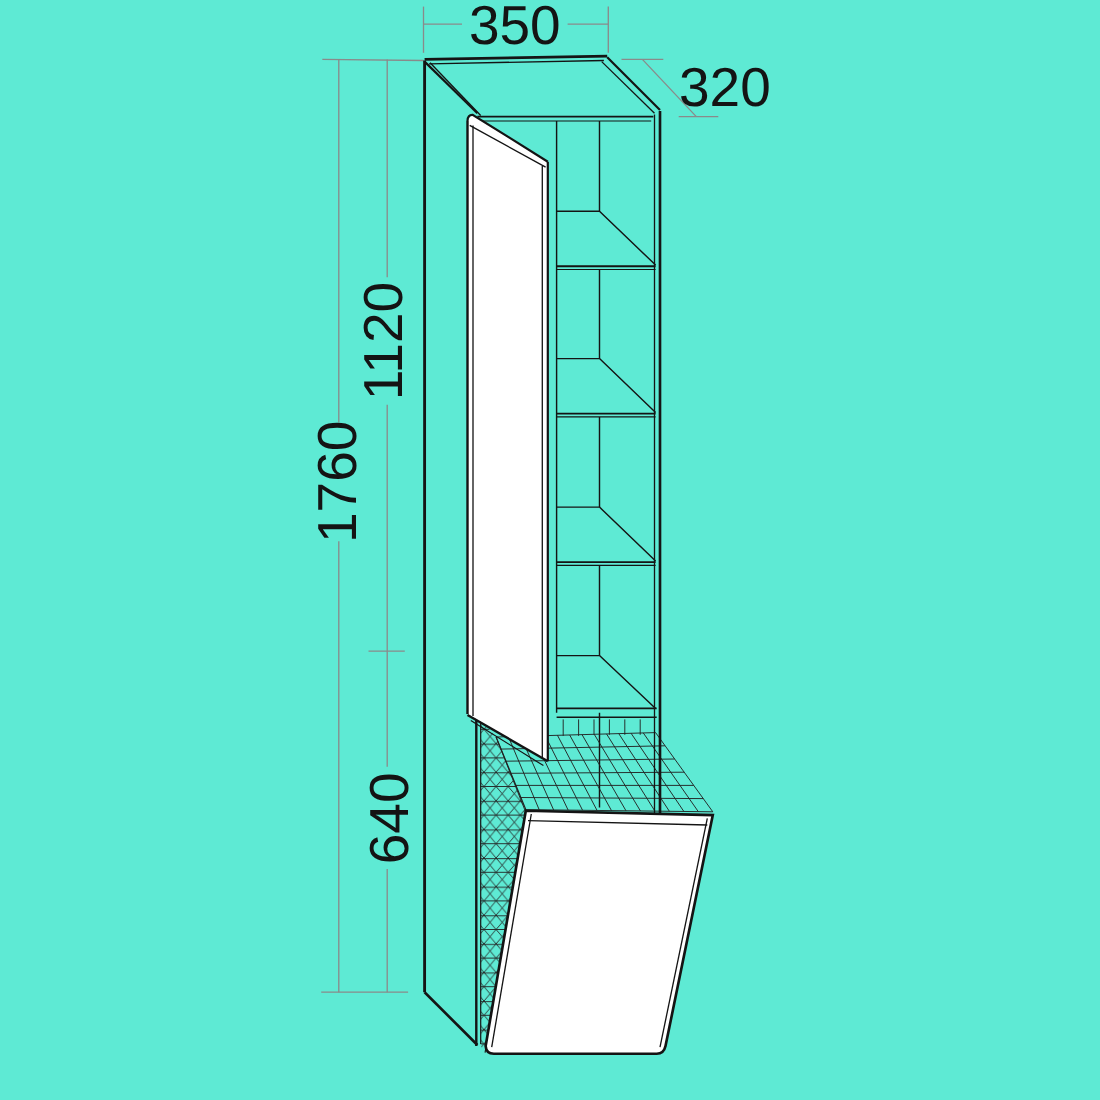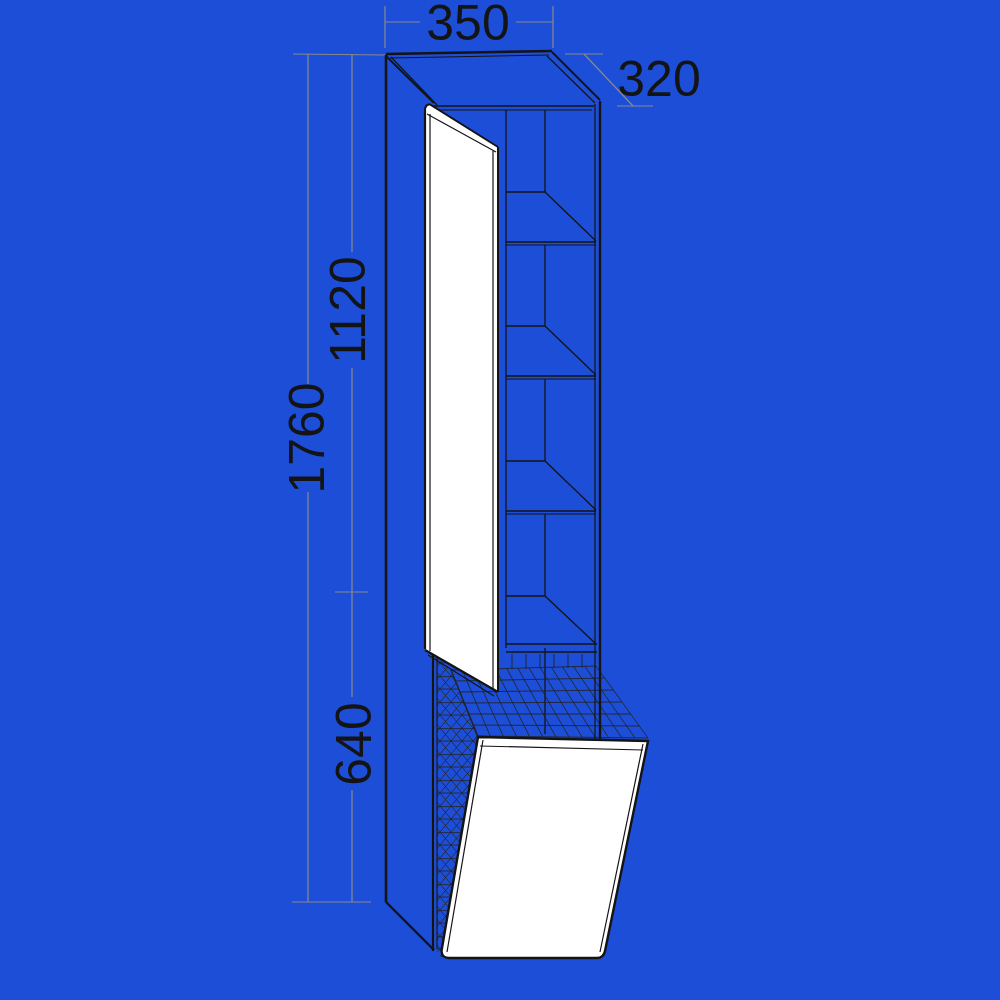--- a/index.html
+++ b/index.html
@@ -1,16 +1,16 @@
 <!DOCTYPE html>
 <html><head>
 <meta charset="utf-8">
 <style>
   html,body{margin:0;padding:0;background:#ffffff;}
-  .stage{position:relative;width:1000px;height:1000px;background:#1d4ed8;overflow:hidden;
+  .stage{position:relative;width:1000px;height:1000px;background:#5eead4;overflow:hidden;
          font-family:"Liberation Sans", sans-serif;}
   svg{position:absolute;left:0;top:0;}
   text.dim{font-family:"Liberation Sans", sans-serif;font-size:50px;fill:#141414;}
 </style>
 </head>
 <body>
 
 <div class="stage">
 <svg width="1000" height="1000" viewBox="0 0 1000 1000">
 

